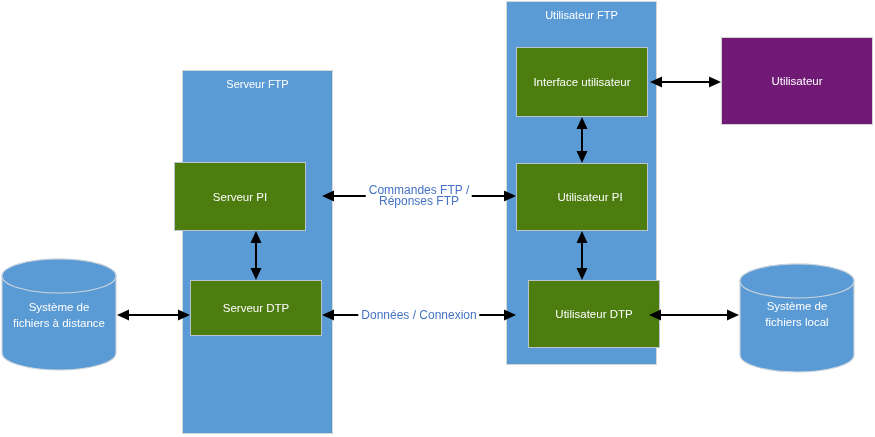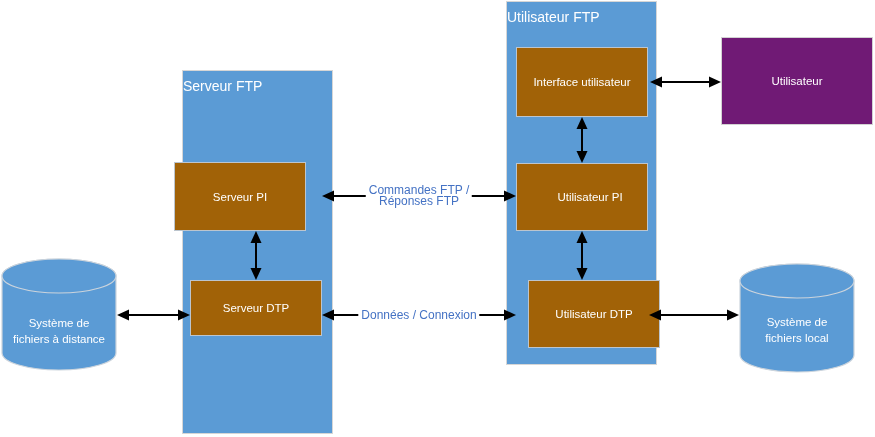--- a/index.html
+++ b/index.html
@@ -16,30 +16,30 @@
   .group {
     position: absolute;
     background: #5B9BD5;
     border: 1px solid #d6d6d6;
   }
   .group-title {
     position: absolute;
     top: 7px;
     left: 0;
     width: 100%;
-    text-align: left;
+    text-align: center;
     color: #ffffff;
-    font-size: 14px;
+    font-size: 11px;
   }
   #server-group { left: 182px; top: 70px; width: 151px; height: 364px; }
   #user-group   { left: 506px; top: 1px;  width: 151px; height: 364px; }
   
   .inner-box {
     position: absolute;
-    background: #a16207;
+    background: #4d7c0f;
     border: 1px solid #bcc5ce;
     color: #ffffff;
     font-size: 11.5px;
     display: flex;
     align-items: center;
     justify-content: center;
     text-align: center;
   }
   #serveur-pi   { left: 174px; top: 162px; width: 132px; height: 69px; }
   #serveur-dtp  { left: 190px; top: 280px; width: 132px; height: 56px; }
@@ -60,21 +60,20 @@
   }
   
   .cylinder { position: absolute; }
   .cyl-text {
     position: absolute;
     left: 0; width: 100%;
     text-align: center;
     color: #ffffff;
     font-size: 11.5px;
     line-height: 16px;
-    margin-top: 16px;
   }
   #remote-fs { left: 1px;  top: 258px; width: 116px; height: 113px; }
   #remote-fs .cyl-text { top: 41px; }
   #local-fs  { left: 739px; top: 263px; width: 116px; height: 110px; }
   #local-fs .cyl-text { top: 35px; }
   
   .arrow { position: absolute; }
   
   .link-label {
     position: absolute;

